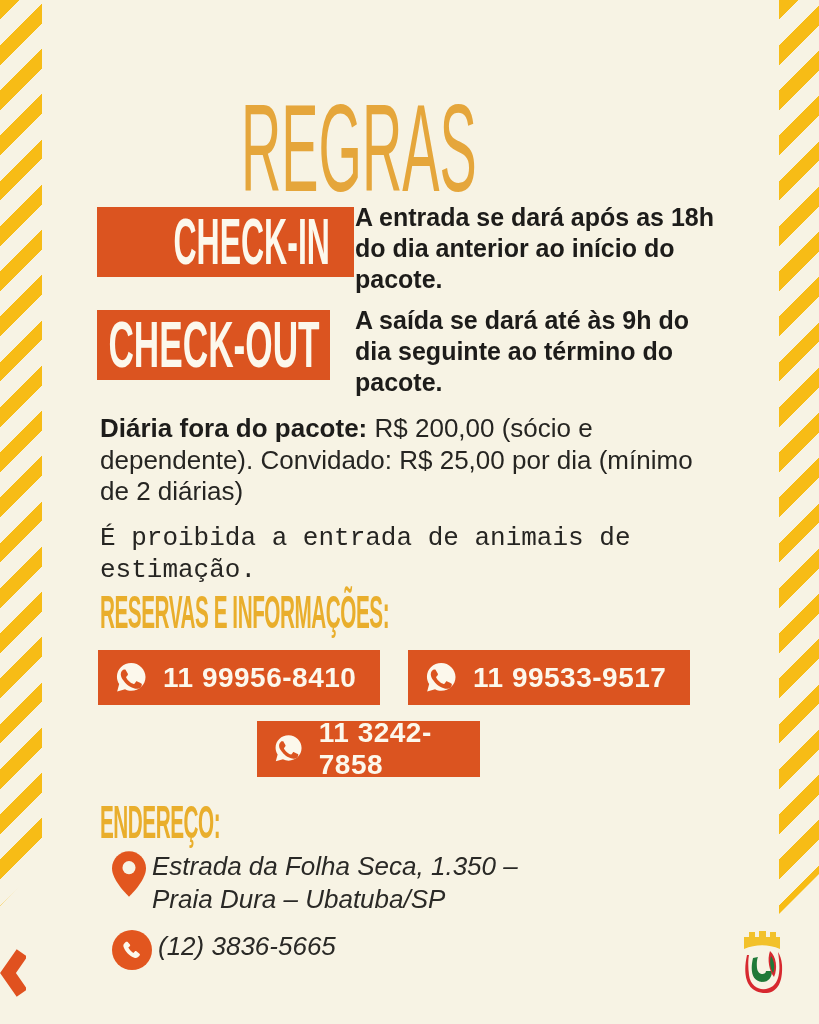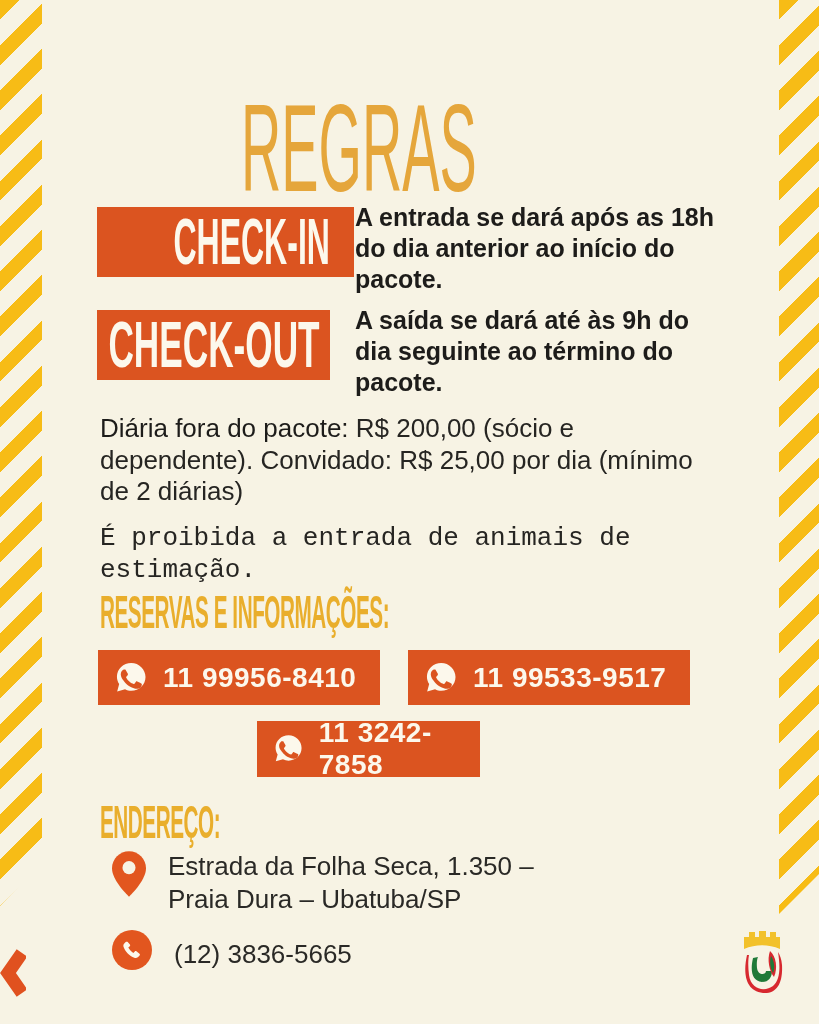--- a/index.html
+++ b/index.html
@@ -25,30 +25,30 @@
   .rule-box .condensed{font-size:64px;color:#FCF8EC;letter-spacing:0;}
   .rule-box.cin{justify-content:flex-end;padding-right:24px;}
   .rule-box.cin .condensed{transform:scaleX(.5);transform-origin:right center;}
   .rule-box.cout{justify-content:center;}
   .rule-box.cout .condensed{transform:scaleX(.55);transform-origin:center center;}
 
   .rule-text{position:absolute;left:355px;width:372px;font-size:25px;font-weight:700;
     line-height:1.24;color:#1D1C1A;}
 
   .para{position:absolute;left:100px;width:604px;font-size:26px;line-height:1.22;color:#262522;}
-  .para b{font-weight:400;color:#1D1C1A;}
+  .para b{font-weight:700;color:#1D1C1A;}
 
   .section-heading{position:absolute;left:100px;font-size:46px;color:#E9AE2C;}
   .section-heading .condensed{transform:scaleX(.45);}
 
   .wa-btn{position:absolute;height:55px;background:#DB5420;display:flex;align-items:center;
     padding-left:15px;gap:14px;box-sizing:border-box;cursor:pointer;}
   .wa-btn span{font-size:28px;font-weight:700;color:#FCF8EC;letter-spacing:.5px;}
 
-  .addr-row{position:absolute;display:flex;align-items:flex-start;gap:22px;}
+  .addr-row{position:absolute;display:flex;align-items:flex-start;gap:6px;font-style:italic;}
   .addr-text{font-size:26px;line-height:1.25;color:#2A2926;}
 
   .chevron{position:absolute;left:0;top:948px;}
   .crest{position:absolute;left:733px;top:921px;}
 </style>
 </head>
 <body>
 
 <div class="page">
 
@@ -107,21 +107,21 @@
     <svg width="34" height="48" viewBox="0 0 24 32">
       <path d="M12 0C5.4 0 0 5.4 0 12c0 9 12 20 12 20s12-11 12-20C24 5.4 18.6 0 12 0z" fill="#E2561F"></path>
       <circle cx="12" cy="11.5" r="4.6" fill="#F7F3E4"></circle>
     </svg>
     <div class="addr-text">
       <div>Estrada da Folha Seca, 1.350 –</div>
       <div>Praia Dura – Ubatuba/SP</div>
     </div>
   </div>
 
-  <div class="addr-row" style="left:112px;top:930px;align-items:flex-end;">
+  <div class="addr-row" style="left:112px;top:930px;align-items:flex-start;">
     <svg width="40" height="40" viewBox="0 0 40 40">
       <circle cx="20" cy="20" r="20" fill="#E2561F"></circle>
       <path d="M15.3 11.6l2.6 3c.4.5.4 1.2-.1 1.6l-1.5 1.4c1.2 2.2 2.9 4 5 5.3l1.5-1.5c.4-.4 1.1-.5 1.6-.1l3.1 2.5c.6.4.6 1.3.1 1.8l-1.5 1.4c-1 1-2.5 1.3-3.8.8-5-2.1-8.9-6-10.7-10.9-.5-1.3-.2-2.8.9-3.7l1.2-1.1c.5-.5 1.2-.4 1.6 0z" fill="#FCF8EC"></path>
     </svg>
     <div class="addr-text">(12) 3836-5665</div>
   </div>
 
   <svg class="chevron" width="26" height="50" viewBox="0 0 26 50">
     <polyline points="22,5 8,25 22,45" fill="none" stroke="#E0511F" stroke-width="13"></polyline>
   </svg>

